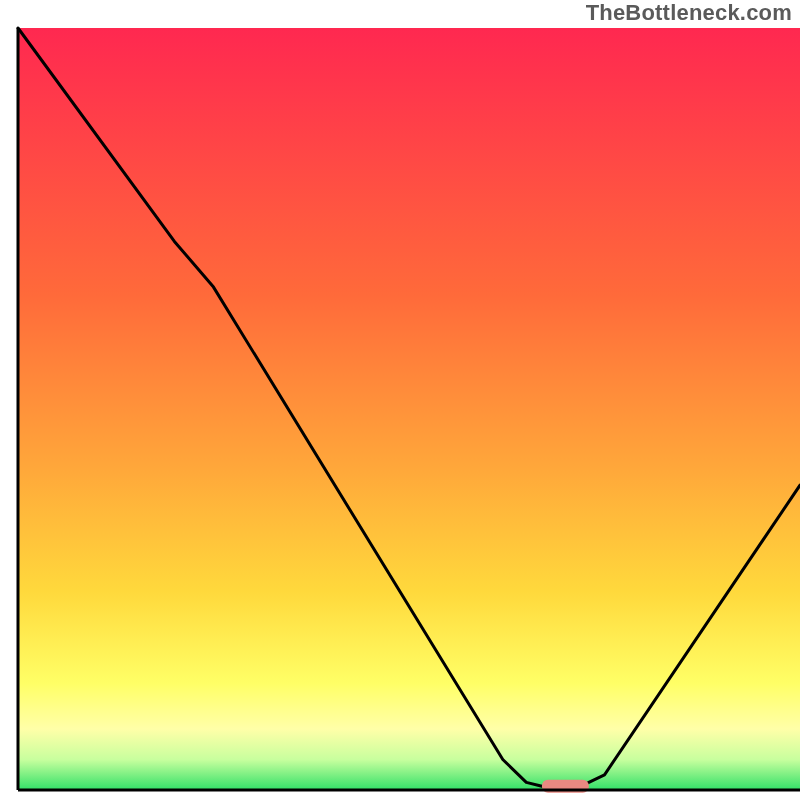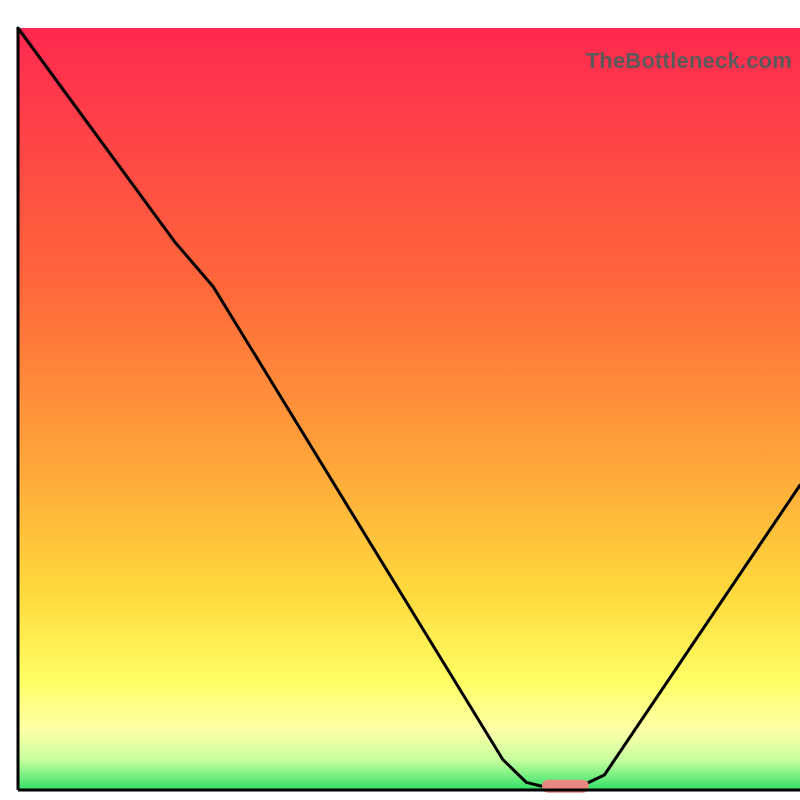--- a/index.html
+++ b/index.html
@@ -17,21 +17,20 @@
   }
   .watermark {
     position: absolute;
     top: 0px;
     right: 8px;
     font-size: 22px;
     font-weight: bold;
     color: #5a5a5a;
     letter-spacing: 0.2px;
     z-index: 10;
-    margin-top: 48px;
   }
   svg {
     display: block;
   }
 </style>
 </head>
 <body>
 
 <div class="wrap">
   <div class="watermark">TheBottleneck.com</div>

